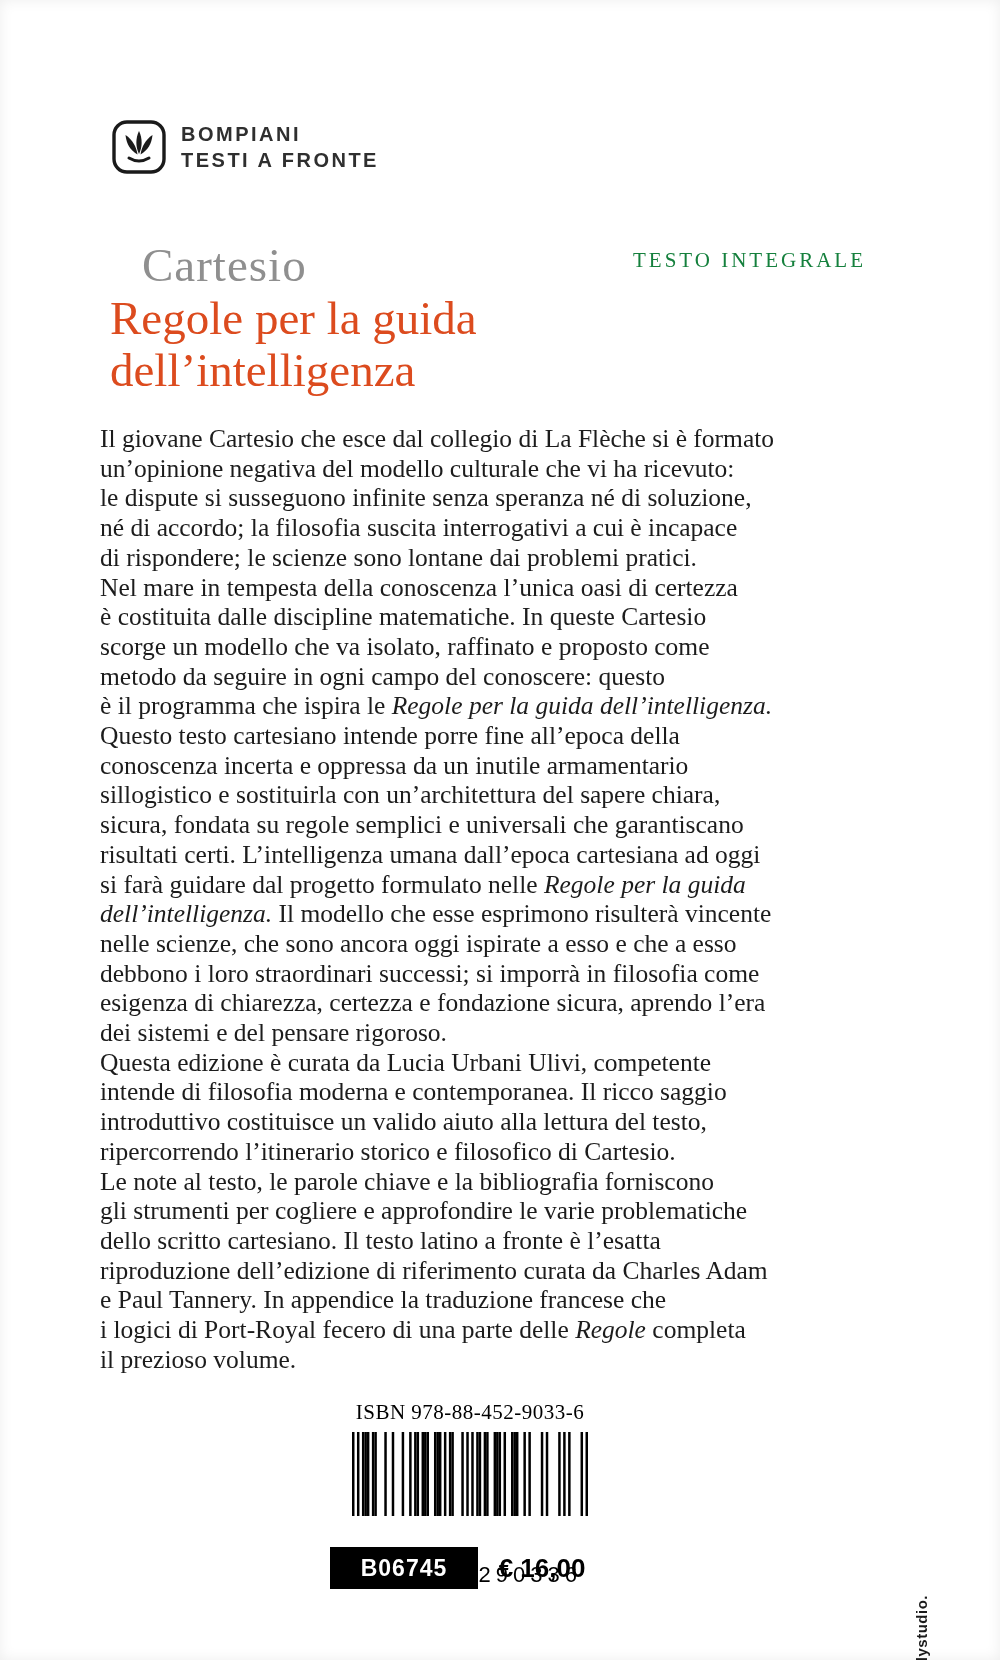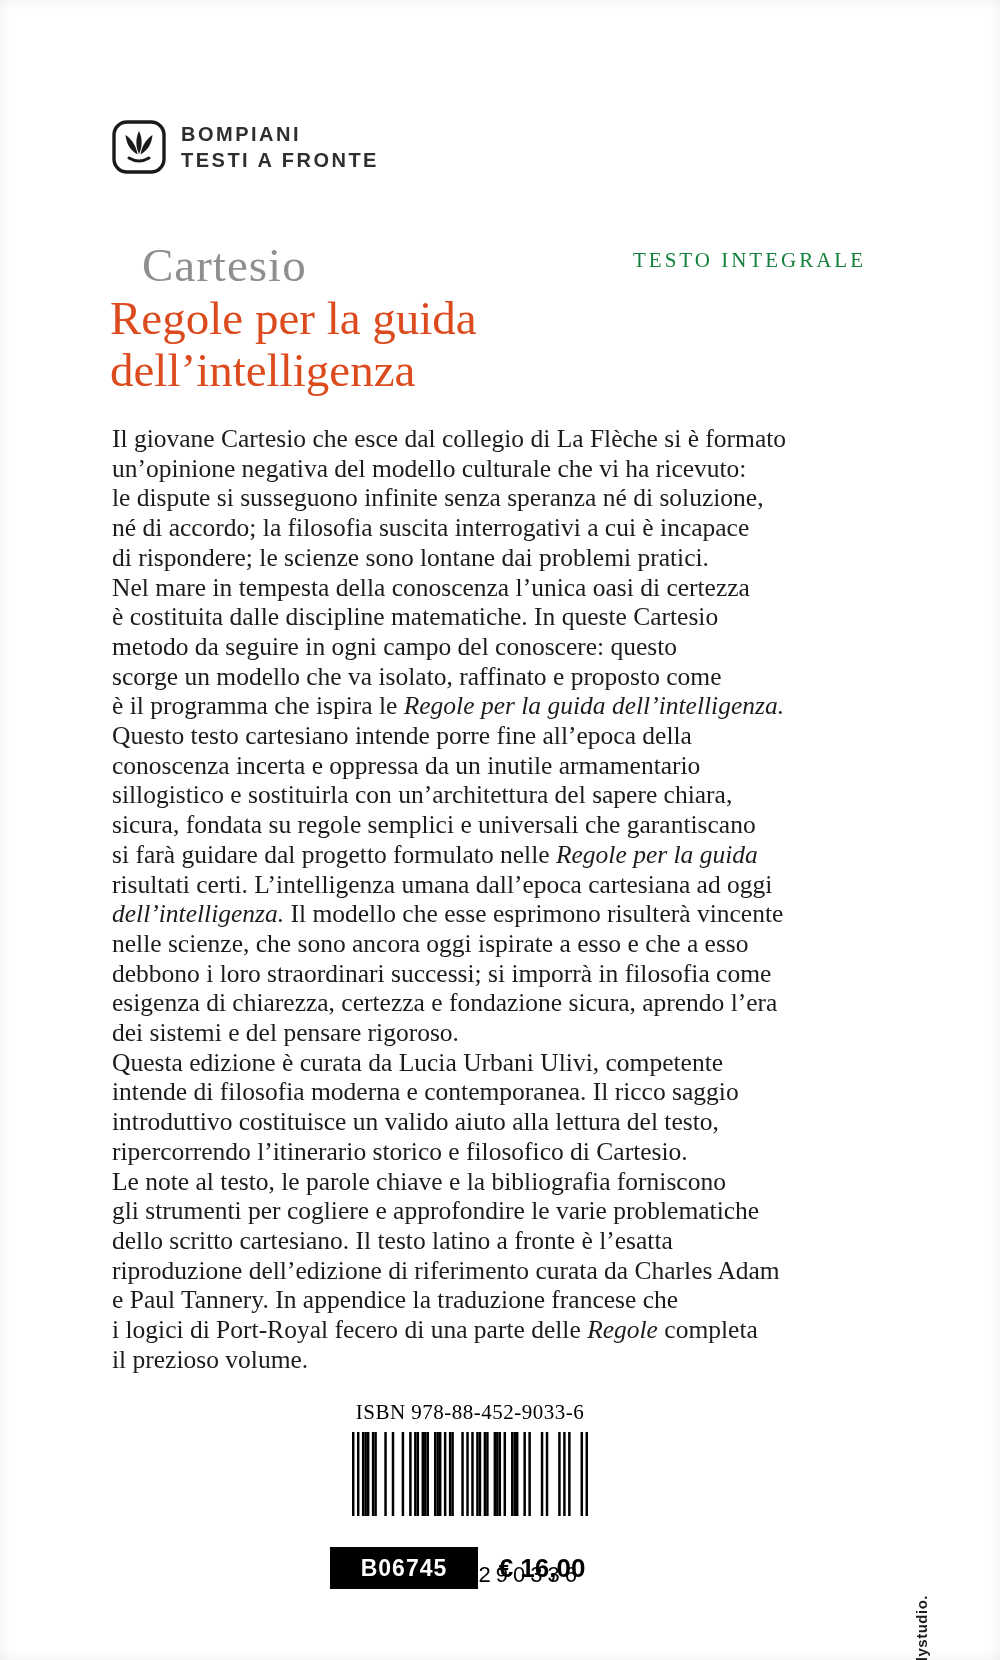--- a/index.html
+++ b/index.html
@@ -47,21 +47,21 @@
     position:absolute;left:110px;top:292px;margin:0;
     font-weight:400;
     font-size:47px;
     line-height:52px;
     color:#dc4b1e;
   }
   .title .title-line{display:block;}
 
   
   .body-text{
-    position:absolute;left:112px;top:424px;width:790px;
+    position:absolute;left:100px;top:424px;width:790px;
     font-size:25.5px;
     line-height:29.7px;
     color:#1c1c1c;
   }
   .body-line{white-space:nowrap;}
   .body-line .it{font-style:italic;}
 
   
   .isbn-label{
     position:absolute;left:340px;top:1400px;width:260px;
@@ -144,29 +144,29 @@
   </h1>
 
   <div class="body-text">
       <div class="body-line"><span>Il giovane Cartesio che esce dal collegio di La Flèche si è formato</span></div>
       <div class="body-line"><span>un’opinione negativa del modello culturale che vi ha ricevuto:</span></div>
       <div class="body-line"><span>le dispute si susseguono infinite senza speranza né di soluzione,</span></div>
       <div class="body-line"><span>né di accordo; la filosofia suscita interrogativi a cui è incapace</span></div>
       <div class="body-line"><span>di rispondere; le scienze sono lontane dai problemi pratici.</span></div>
       <div class="body-line"><span>Nel mare in tempesta della conoscenza l’unica oasi di certezza</span></div>
       <div class="body-line"><span>è costituita dalle discipline matematiche. In queste Cartesio</span></div>
+      <div class="body-line"><span>scorge un modello che va isolato, raffinato e proposto come</span></div>
       <div class="body-line"><span>metodo da seguire in ogni campo del conoscere: questo</span></div>
-      <div class="body-line"><span>scorge un modello che va isolato, raffinato e proposto come</span></div>
       <div class="body-line"><span>è il programma che ispira le </span><span class="it">Regole per la guida dell’intelligenza.</span></div>
       <div class="body-line"><span>Questo testo cartesiano intende porre fine all’epoca della</span></div>
       <div class="body-line"><span>conoscenza incerta e oppressa da un inutile armamentario</span></div>
       <div class="body-line"><span>sillogistico e sostituirla con un’architettura del sapere chiara,</span></div>
       <div class="body-line"><span>sicura, fondata su regole semplici e universali che garantiscano</span></div>
+      <div class="body-line"><span>risultati certi. L’intelligenza umana dall’epoca cartesiana ad oggi</span></div>
       <div class="body-line"><span>si farà guidare dal progetto formulato nelle </span><span class="it">Regole per la guida</span></div>
-      <div class="body-line"><span>risultati certi. L’intelligenza umana dall’epoca cartesiana ad oggi</span></div>
       <div class="body-line"><span class="it">dell’intelligenza.</span><span> Il modello che esse esprimono risulterà vincente</span></div>
       <div class="body-line"><span>nelle scienze, che sono ancora oggi ispirate a esso e che a esso</span></div>
       <div class="body-line"><span>debbono i loro straordinari successi; si imporrà in filosofia come</span></div>
       <div class="body-line"><span>esigenza di chiarezza, certezza e fondazione sicura, aprendo l’era</span></div>
       <div class="body-line"><span>dei sistemi e del pensare rigoroso.</span></div>
       <div class="body-line"><span>Questa edizione è curata da Lucia Urbani Ulivi, competente</span></div>
       <div class="body-line"><span>intende di filosofia moderna e contemporanea. Il ricco saggio</span></div>
       <div class="body-line"><span>introduttivo costituisce un valido aiuto alla lettura del testo,</span></div>
       <div class="body-line"><span>ripercorrendo l’itinerario storico e filosofico di Cartesio.</span></div>
       <div class="body-line"><span>Le note al testo, le parole chiave e la bibliografia forniscono</span></div>

